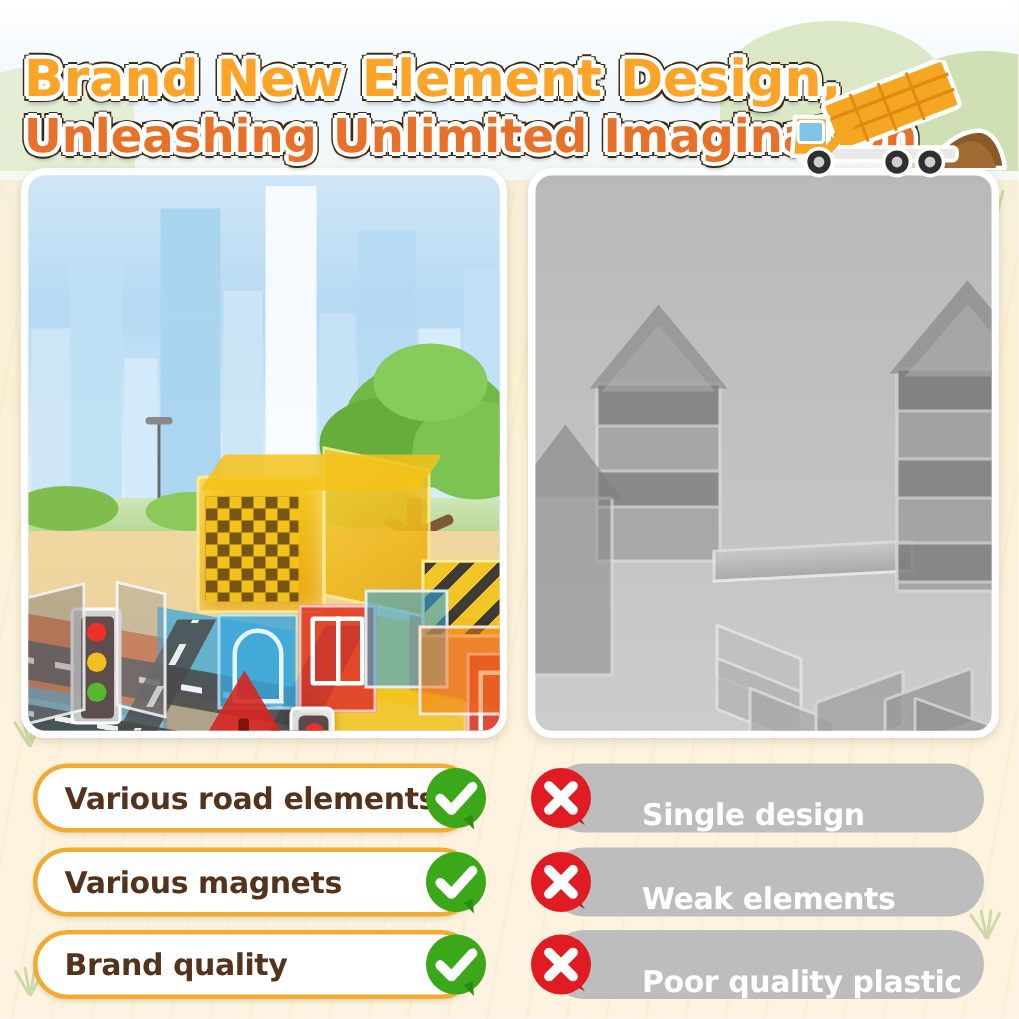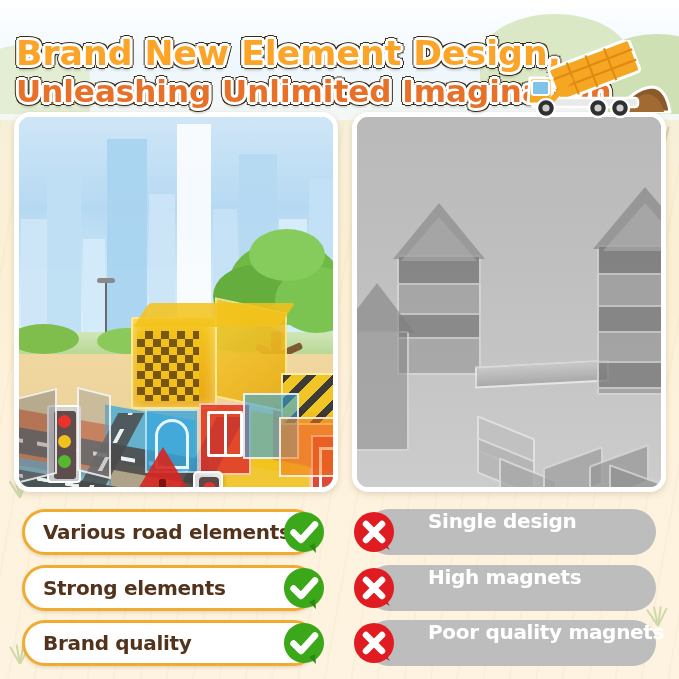--- a/index.html
+++ b/index.html
@@ -144,21 +144,21 @@
     display:flex; align-items:center;
     box-shadow:0 2px 3px rgba(140,110,60,.18);
   }
   .bar-good .txt {
     margin-left:18px; font-size:20px; font-weight:700; color:#54331c;
     font-family:"DejaVu Sans", sans-serif; white-space:nowrap;
     letter-spacing:-0.3px;
   }
   .bar-bad {
     position:absolute; left:366px; width:290px; height:46px;
-    background:#bdbdbd; border-radius:23px; display:flex; align-items:flex-start;
+    background:#bdbdbd; border-radius:23px; display:flex; align-items:flex-end;
   }
   .bar-bad .txt {
     margin-left:62px; font-size:20px; font-weight:700; color:#ffffff;
     font-family:"DejaVu Sans", sans-serif; white-space:nowrap;
     letter-spacing:-0.3px;
   }
 
   .badge { position:absolute; width:44px; height:44px; }
   .badge.ok  { left:282px; }
   .badge.bad { left:352px; }
@@ -427,48 +427,48 @@
       </div>
       <svg class="badge bad" style="top:1px" viewBox="0 0 44 44">
         <path d="M28 34 L38 40 L31 30 Z" fill="#b3141a"></path>
         <circle cx="22" cy="22" r="20" fill="#e01b22"></circle>
         <path d="M14 14 L30 30 M30 14 L14 30" stroke="#ffffff" stroke-width="6.5" stroke-linecap="round"></path>
       </svg>
     </div>
 
     <div class="row r1">
       <div class="bar-good">
-        <span class="txt">Strong elements</span>
+        <span class="txt">Various magnets</span>
       </div>
       <svg class="badge ok" style="top:1px" viewBox="0 0 44 44">
         <path d="M22 2 a20 20 0 1 1 -0.01 0 Z" fill="#3ba81a"></path>
         <path d="M27 36 L34 43 L33 33 Z" fill="#2d8a12"></path>
         <path d="M11.5 22.5 L19 30 L33 14.5" stroke="#ffffff" stroke-width="6.5" fill="none" stroke-linecap="round" stroke-linejoin="round"></path>
       </svg>
       <div class="bar-bad">
-        <span class="txt">High magnets</span>
+        <span class="txt">Weak elements</span>
       </div>
       <svg class="badge bad" style="top:1px" viewBox="0 0 44 44">
         <path d="M28 34 L38 40 L31 30 Z" fill="#b3141a"></path>
         <circle cx="22" cy="22" r="20" fill="#e01b22"></circle>
         <path d="M14 14 L30 30 M30 14 L14 30" stroke="#ffffff" stroke-width="6.5" stroke-linecap="round"></path>
       </svg>
     </div>
 
     <div class="row r2">
       <div class="bar-good">
         <span class="txt">Brand quality</span>
       </div>
       <svg class="badge ok" style="top:1px" viewBox="0 0 44 44">
         <path d="M22 2 a20 20 0 1 1 -0.01 0 Z" fill="#3ba81a"></path>
         <path d="M27 36 L34 43 L33 33 Z" fill="#2d8a12"></path>
         <path d="M11.5 22.5 L19 30 L33 14.5" stroke="#ffffff" stroke-width="6.5" fill="none" stroke-linecap="round" stroke-linejoin="round"></path>
       </svg>
       <div class="bar-bad">
-        <span class="txt">Poor quality magnets</span>
+        <span class="txt">Poor quality plastic</span>
       </div>
       <svg class="badge bad" style="top:1px" viewBox="0 0 44 44">
         <path d="M28 34 L38 40 L31 30 Z" fill="#b3141a"></path>
         <circle cx="22" cy="22" r="20" fill="#e01b22"></circle>
         <path d="M14 14 L30 30 M30 14 L14 30" stroke="#ffffff" stroke-width="6.5" stroke-linecap="round"></path>
       </svg>
     </div>
 
   </div>
 </div>

